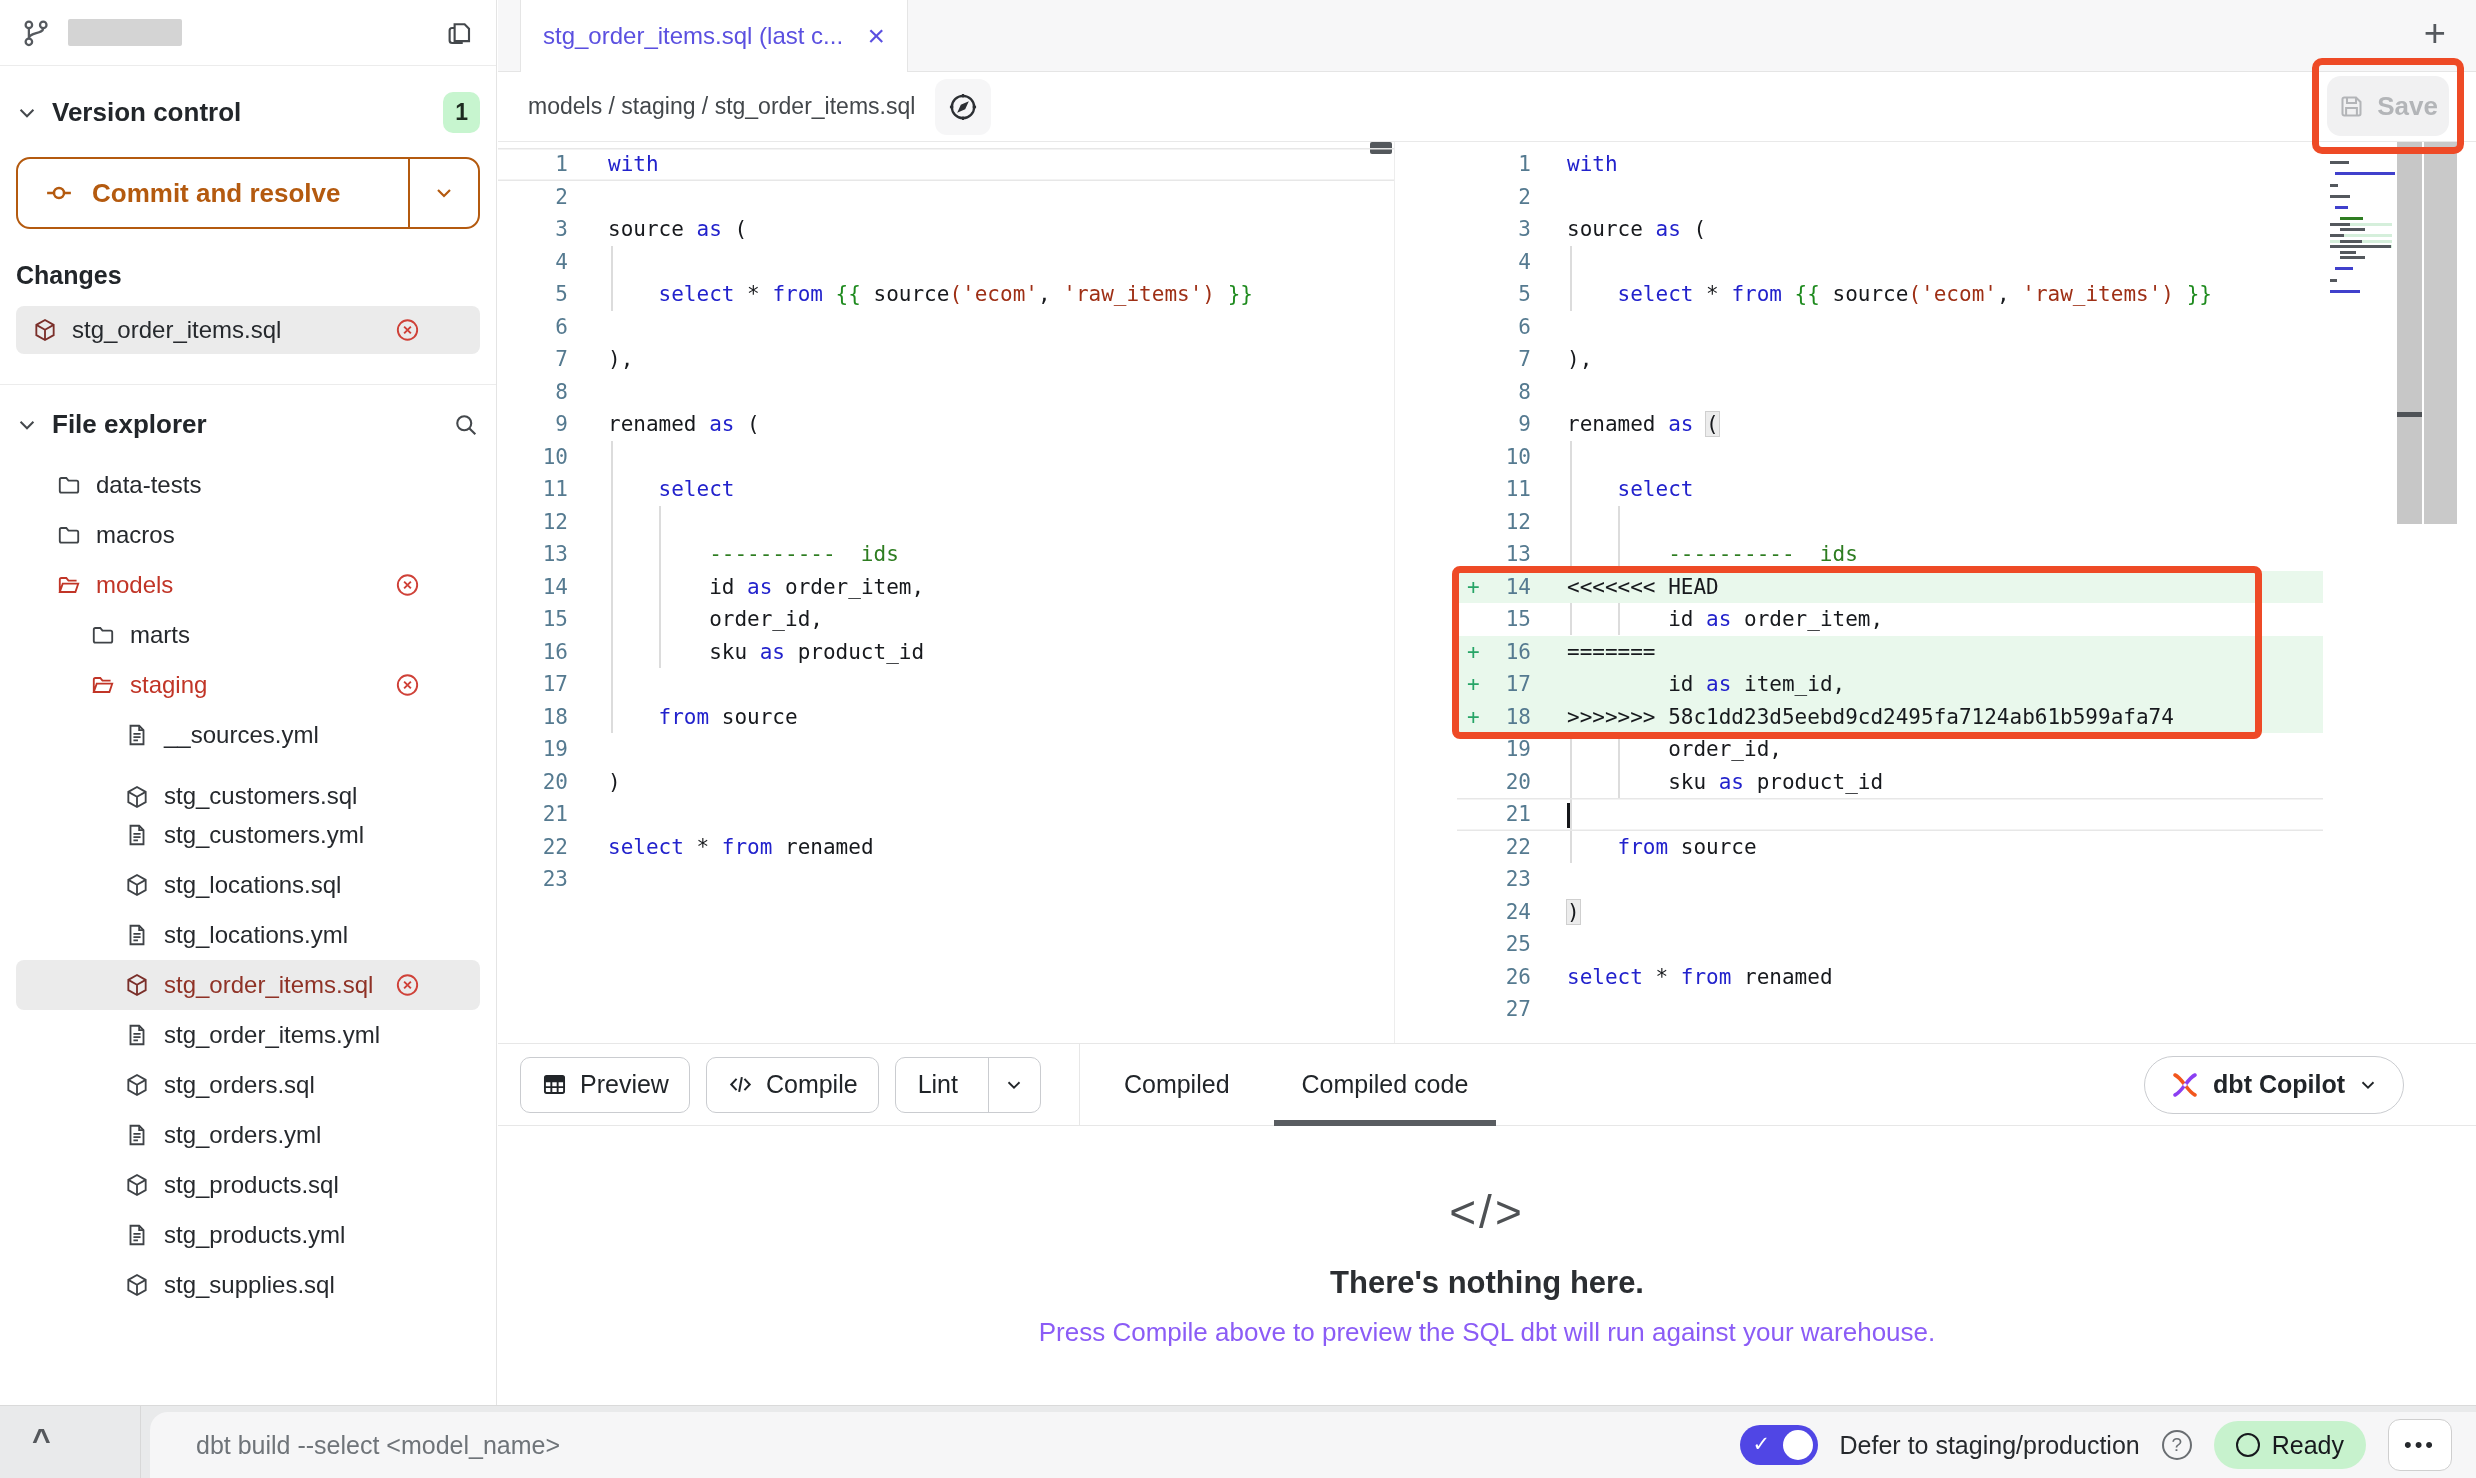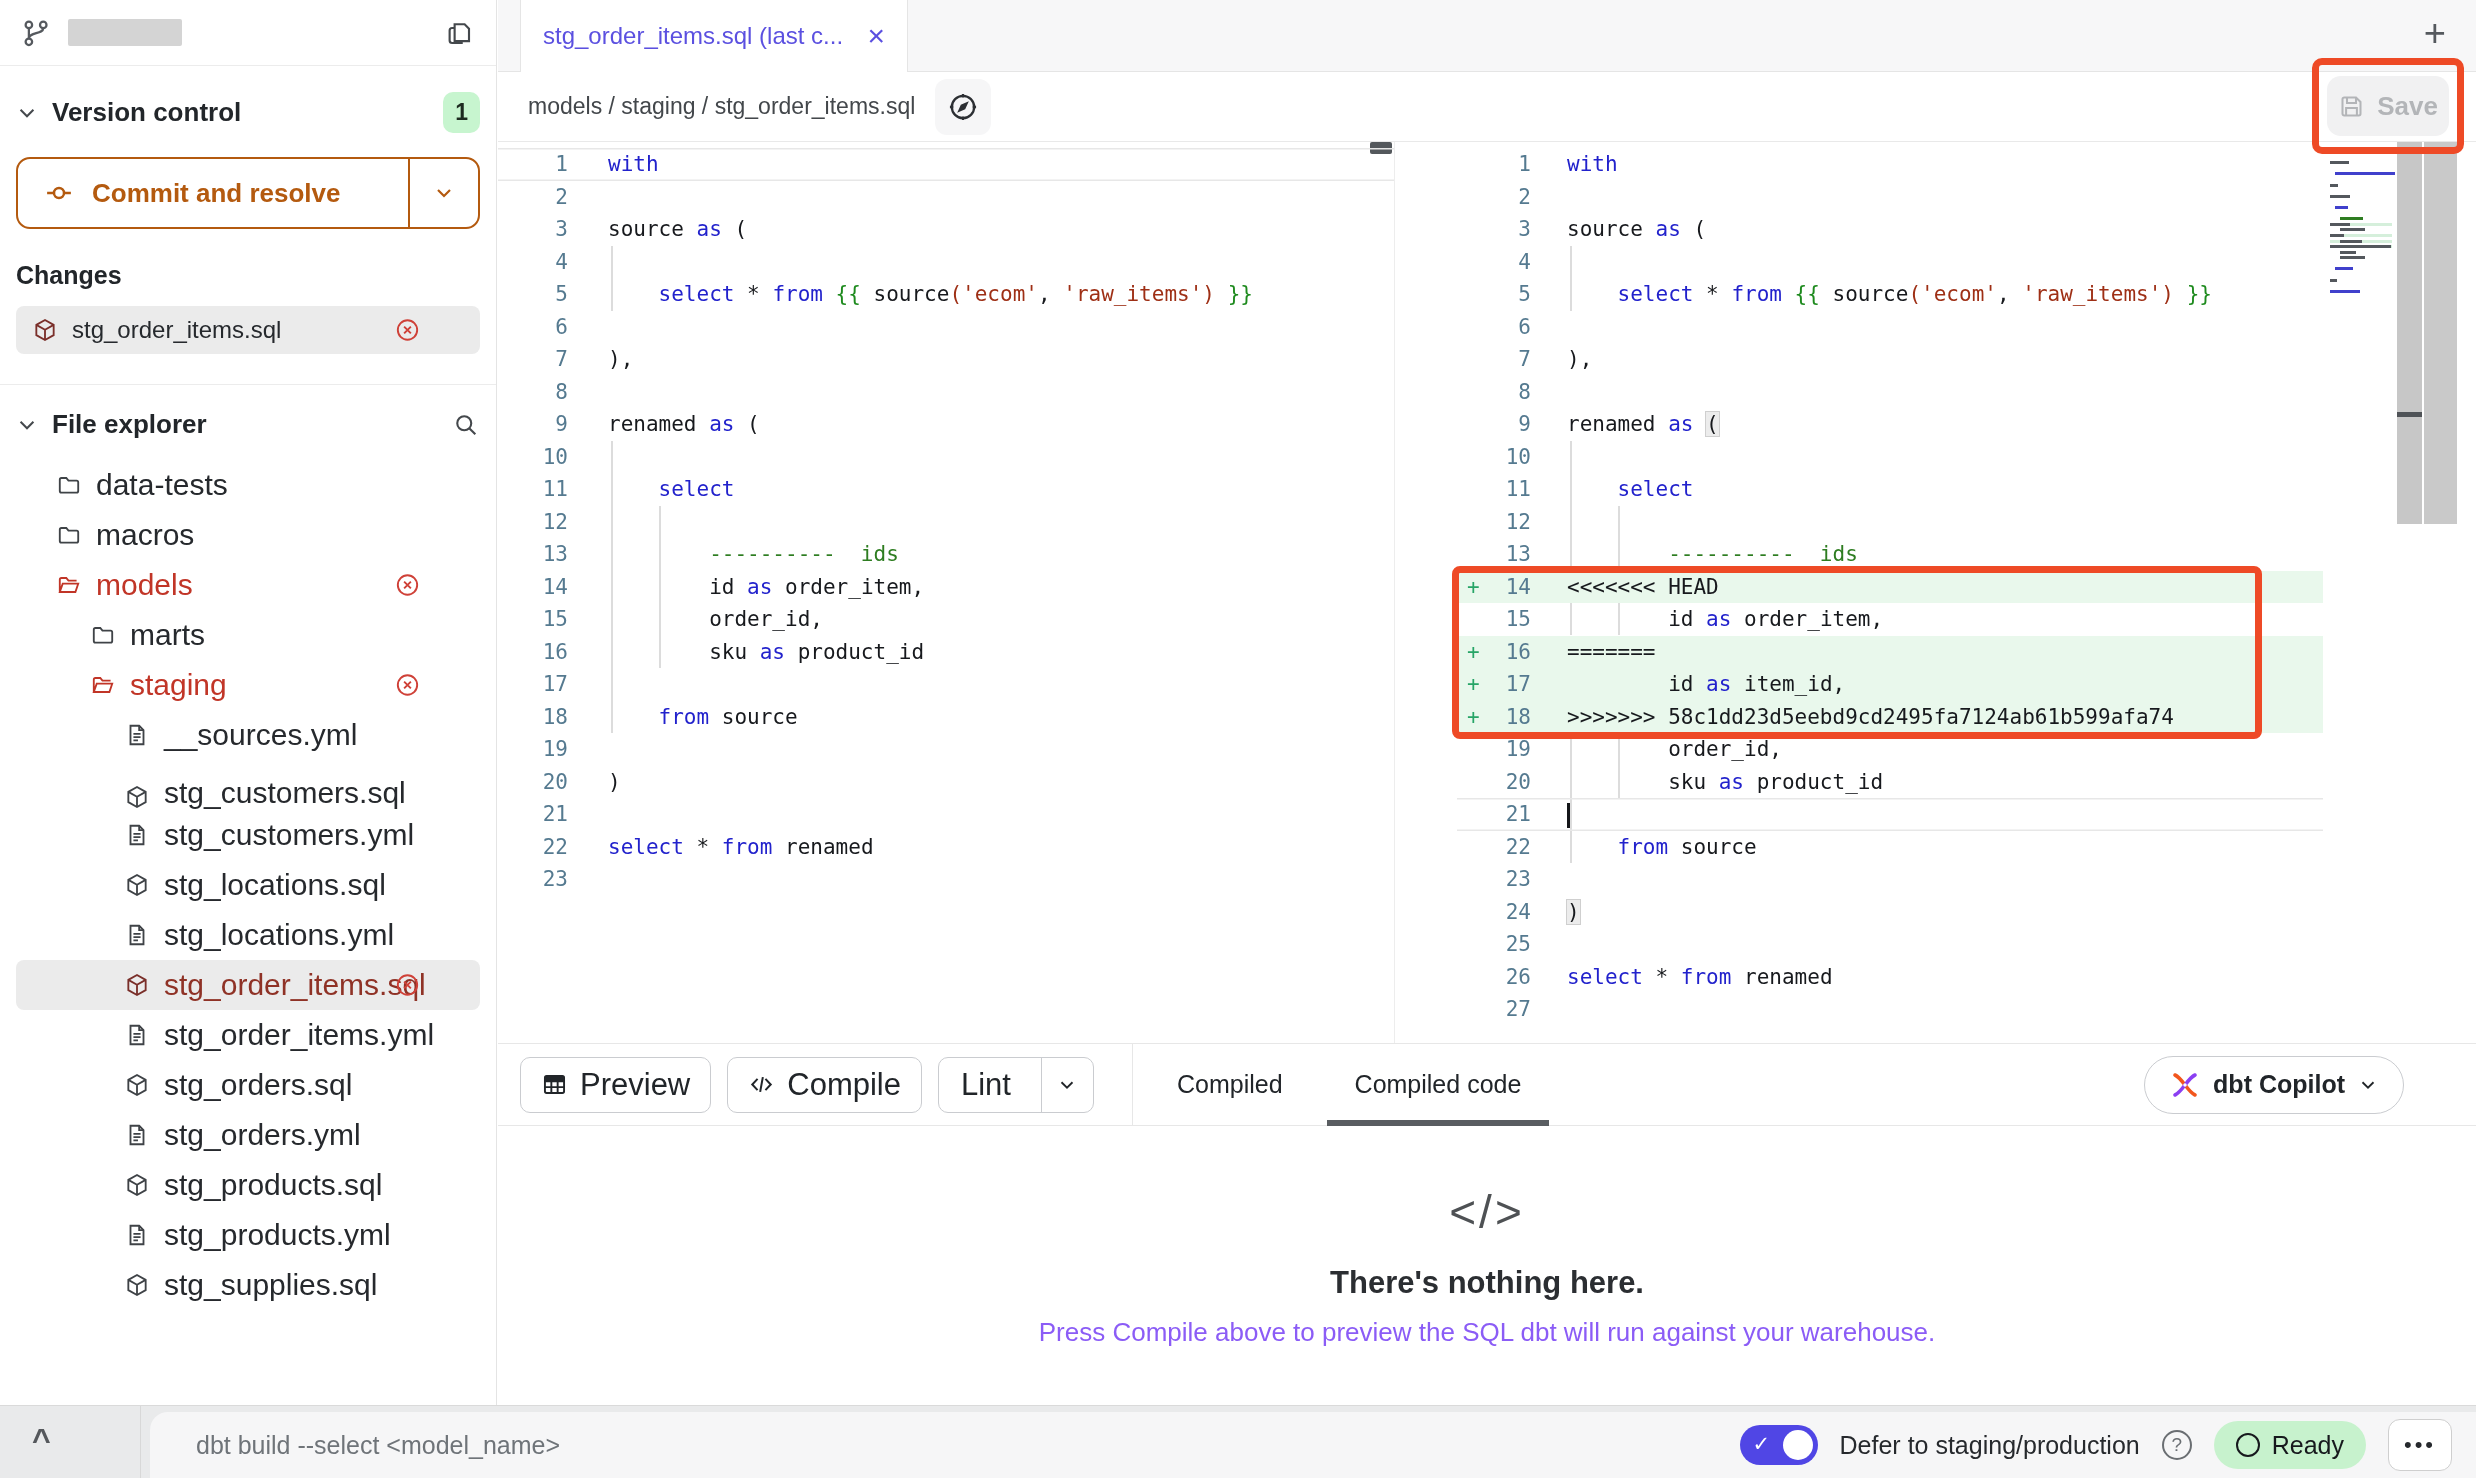--- a/index.html
+++ b/index.html
@@ -18,21 +18,21 @@
   .badge { margin-left:auto; background:#c7f5cf; color:#1d2b20; font-size:23px; font-weight:600; border-radius:10px; padding:7px 12px; }
   .commit-btn { margin-top:24px; height:72px; border:2px solid #b45a0f; border-radius:14px; display:flex; align-items:center; color:#b45a0f; font-size:26px; font-weight:600; background:#fff; cursor:pointer; }
   .commit-main { flex:1; display:flex; align-items:center; gap:18px; padding-left:26px; }
   .commit-split { width:70px; align-self:stretch; border-left:2px solid #b45a0f; display:flex; align-items:center; justify-content:center; }
   .changes-label { margin-top:32px; font-size:25px; font-weight:700; color:#22262a; }
   .change-row { margin-top:16px; height:48px; background:#ebebeb; border-radius:8px; display:flex; align-items:center; gap:14px; padding:0 16px; font-size:24px; color:#26292d; position:relative; }
   .change-row .cx, .frow .cx { position:absolute; left:378px; top:50%; transform:translateY(-50%); }
   .sb-divider { height:1px; background:#ececec; }
   .fe { padding:24px 16px; }
   #file-list { margin-top:20px; }
-  .frow { position:relative; height:50px; display:flex; align-items:center; gap:14px; font-size:30px; color:#26292d; border-radius:8px; cursor:pointer; }
+  .frow { position:relative; height:50px; display:flex; align-items:center; gap:14px; font-size:24px; color:#26292d; border-radius:8px; cursor:pointer; }
   .frow.red { color:#c13527; }
   .frow.sel { background:#ebebeb; color:#8f3226; }
 
   
   .main { position:absolute; left:498px; top:0; width:1978px; height:1405px; }
   .tabstrip { position:relative; height:72px; background:#f7f7f8; border-bottom:1px solid #e5e5e5; }
   .tab { position:absolute; left:22px; top:0; height:72px; width:388px; background:#fff; border-left:1px solid #e5e5e5; border-right:1px solid #e5e5e5; display:flex; align-items:center; padding:0 22px; gap:14px; font-size:24px; color:#5b50e0; cursor:pointer; }
   .tab-label { white-space:nowrap; overflow:hidden; }
   .tab-close { margin-left:auto; font-size:30px; line-height:1; cursor:pointer; }
   .newtab { position:absolute; right:30px; top:12px; font-size:38px; font-weight:300; color:#55595e; cursor:pointer; }
@@ -61,21 +61,21 @@
   .conflict-frame { position:absolute; left:-5px; top:424px; width:810px; height:173px; border:7px solid #ee4a26; border-radius:8px; pointer-events:none; z-index:5; }
   .lscroll { position:absolute; left:872px; top:0; width:22px; height:12px; background:#54585c; border-radius:2px; }
   .minimap { position:absolute; left:1832px; top:8px; width:62px; z-index:2; }
   .mm-row { height:3px; margin-bottom:2.6px; }
   .mm-slider { position:absolute; left:1899px; top:0; width:25px; height:382px; background:#c7c7c7; }
   .mm-mark { position:absolute; left:0; top:270px; width:100%; height:5px; background:#4f5357; }
   .scroll2 { position:absolute; left:1926px; top:0; width:33px; height:382px; background:#c9c9c9; }
 
   
   .toolbar { position:absolute; top:1043px; left:0; width:100%; height:83px; background:#fff; border-top:1px solid #e7e7e7; border-bottom:1px solid #e7e7e7; display:flex; align-items:center; padding:0 22px; gap:16px; }
-  .tbtn { height:56px; border:1px solid #caccd0; border-radius:10px; background:#fff; display:flex; align-items:center; gap:12px; padding:0 20px; font-size:31px; color:#212529; cursor:pointer; }
+  .tbtn { height:56px; border:1px solid #caccd0; border-radius:10px; background:#fff; display:flex; align-items:center; gap:12px; padding:0 20px; font-size:25px; color:#212529; cursor:pointer; }
   .tbtn.split { padding:0; }
   .lint-main { padding:0 18px 0 22px; }
   .lint-arrow { width:52px; align-self:stretch; border-left:1px solid #caccd0; display:flex; align-items:center; justify-content:center; }
   .tb-divider { width:1px; height:83px; background:#e7e7e7; margin-left:22px; }
   .rtab { height:83px; display:flex; align-items:center; padding:0 28px; font-size:25px; color:#212529; cursor:pointer; }
   .rtab.active { border-bottom:6px solid #595d61; padding-top:6px; }
   .copilot { margin-left:auto; margin-right:50px; height:58px; border:1px solid #caccd0; border-radius:29px; background:#fff; display:flex; align-items:center; gap:12px; padding:0 24px; font-size:25px; font-weight:600; color:#212529; cursor:pointer; }
   .resultpanel { position:absolute; top:1127px; left:0; width:100%; height:278px; background:#fff; display:flex; flex-direction:column; align-items:center; justify-content:center; }
   .code-glyph { font-size:46px; color:#4e5154; letter-spacing:3px; font-weight:400; }
   .empty-title { margin-top:26px; font-size:31px; font-weight:700; color:#2b2e32; }

